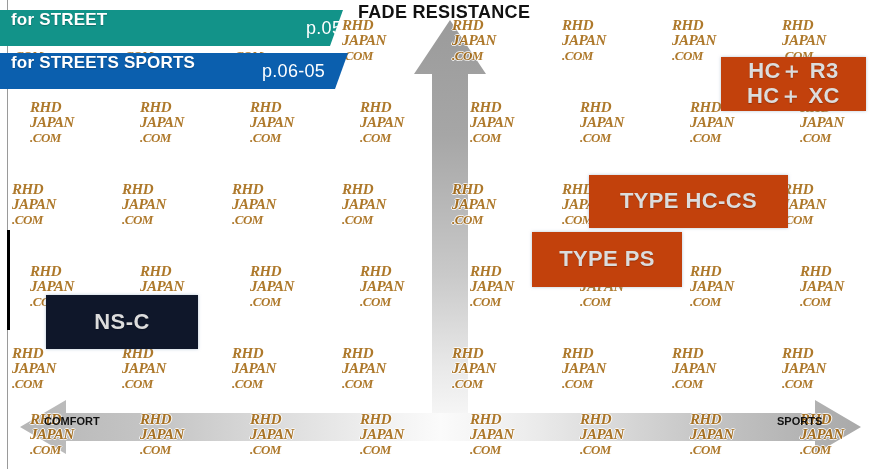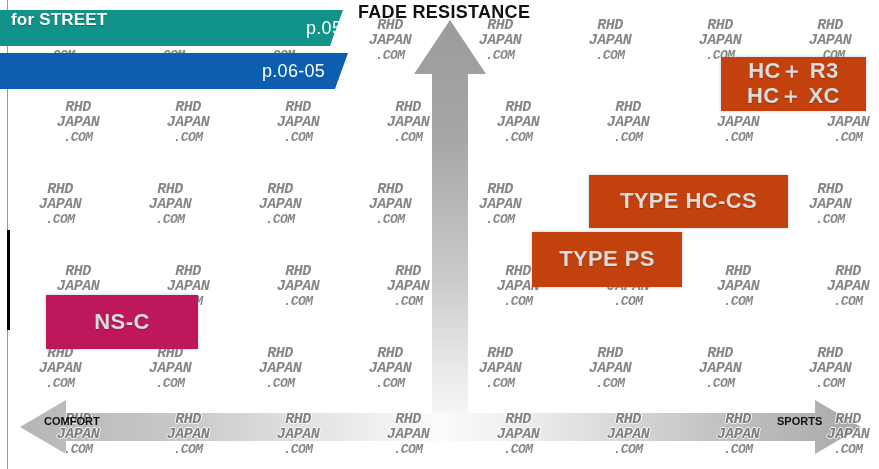--- a/index.html
+++ b/index.html
@@ -9,26 +9,26 @@
     font-family:"Liberation Sans",sans-serif;
     overflow:hidden;
   }
   #stage{position:relative;width:879px;height:469px;overflow:hidden;background:#fff;}
 
   
   #watermarks{position:absolute;left:0;top:0;width:879px;height:469px;pointer-events:none;z-index:5;}
   .wm{
     position:absolute;
     width:96px;
-    text-align:center;
-    font-family:Liberation Mono, monospace;
+    text-align:left;
+    font-family:Liberation Serif, serif;
     font-weight:bold;
     font-style:italic;
     line-height:1.02;
-    color:#737373;
+    color:#a16207;
     opacity:.85;
     letter-spacing:-0.5px;
     text-shadow:
       1px 0 0 #ffffff, -1px 0 0 #ffffff,
       0 1px 0 #ffffff, 0 -1px 0 #ffffff;
   }
   .wm b{display:block;font-size:15px;}
   .wm i{display:block;font-size:15px;font-style:italic;}
   .wm s{display:block;font-size:13px;text-decoration:none;}
 
@@ -98,21 +98,21 @@
     display:flex;align-items:center;justify-content:center;
     text-align:center;
     color:#dcdcdc;
     font-weight:bold;
     letter-spacing:.4px;
     box-shadow:0 0 3px rgba(120,150,180,.55);
     text-shadow:0 1px 1px rgba(0,0,0,.22);
     line-height:1.12;
   }
   .pbox.blue{background:#c2410c;}
-  .pbox.teal{background:#be185d;}
+  .pbox.teal{background:#0f172a;}
 
   #box-hcr3{left:721px;top:57px;width:145px;height:54px;font-size:22px;}
   #box-hcplus{left:630px;top:116px;width:208px;height:54px;font-size:22px;}
   #box-hccs{left:589px;top:175px;width:199px;height:53px;font-size:22px;}
   #box-ps{left:532px;top:232px;width:150px;height:55px;font-size:22px;}
   #box-nsc{left:46px;top:295px;width:152px;height:54px;font-size:22px;}
   #box-bspec{left:401px;top:334px;width:132px;height:53px;font-size:22px;}
 </style>
 </head>
 <body>
@@ -420,16 +420,17 @@
   <div id="fade-title">FADE RESISTANCE</div>
 
   <div class="banner" id="banner-street">
     <div class="bar"></div>
     <span class="banner-label">for STREET</span>
     <span class="banner-page">p.05</span>
   </div>
 
   <div class="banner" id="banner-sports">
     <div class="bar"></div>
+    <span class="banner-label">for STREETS SPORTS</span>
     <span class="banner-page">p.06-05</span>
   </div>
 
 </div>
 
 </body></html>

